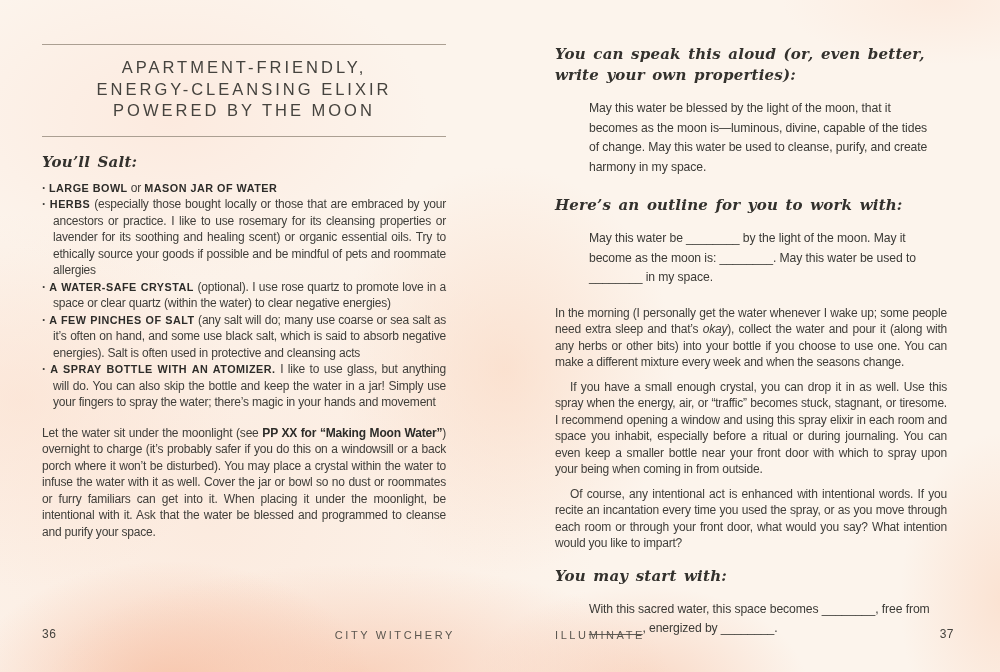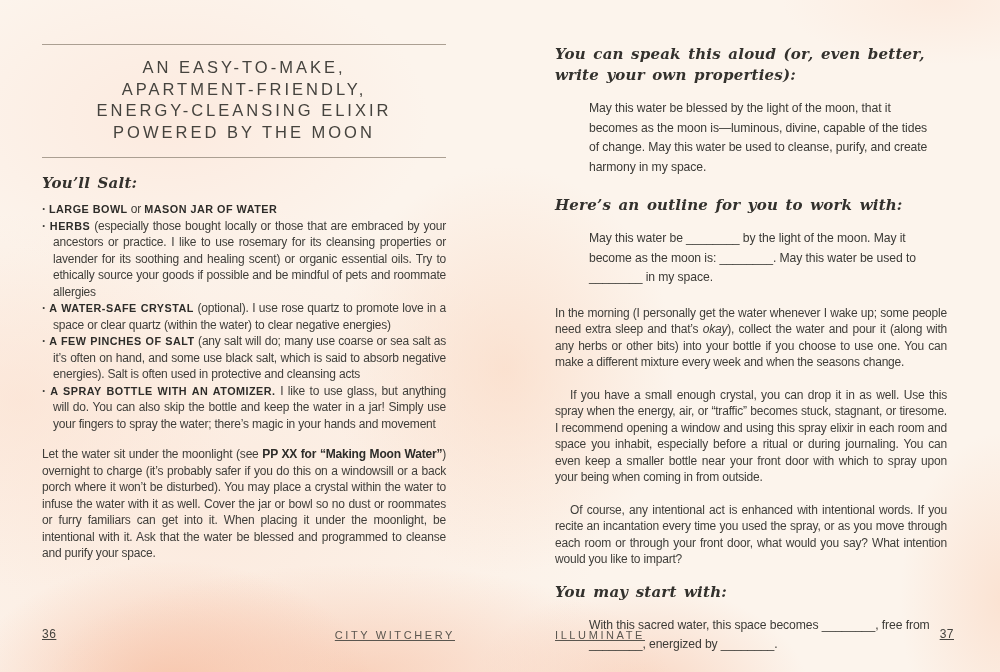--- a/index.html
+++ b/index.html
@@ -53,39 +53,38 @@
 
   .quote{
     margin:13px 8px 0 0;padding-left:34px;
     font-size:12.2px;line-height:19.5px;letter-spacing:-0.1px;
     color:#3b3a36;
   }
 
   .rp-heading-1{margin-top:44px;width:385px;}
   .rp-heading-2{margin-top:18px;}
   .rp-heading-3{margin-top:14px;}
-  .rp-para{margin-top:16px;}
+  .rp-para{margin-top:8px;}
   .rp-para-first{margin-top:17px;}
   .indented{text-indent:15px;}
 
-  .footer-item{position:absolute;color:#55514a;text-decoration:underline;}
+  .footer-item{position:absolute;color:#55514a;}
   .page-num{font-size:12px;letter-spacing:0.5px;color:#45433e;}
   .running-head{font-size:11px;letter-spacing:2.6px;color:#5a564f;}
   .fp-left-num{left:42px;top:627px;}
   .fp-left-head{right:545px;top:629px;}
   .fp-right-head{left:555px;top:629px;}
   .fp-right-num{right:46px;top:627px;}
 </style>
 </head>
 <body>
 
 <div class="page page-left">
   <hr class="rule rule-top">
   <h1 class="display-title">
-    <span>AN EASY-TO-MAKE,</span>
     <span>APARTMENT-FRIENDLY,</span>
     <span>ENERGY-CLEANSING ELIXIR</span>
     <span>POWERED BY THE MOON</span>
   </h1>
   <hr class="rule rule-under-title">
 
   <h2 class="script-heading needs-heading">You’ll Salt:</h2>
 
   <ul class="needs-list body-text">
     <li><span class="seg-b">LARGE BOWL</span><span> or </span><span class="seg-b">MASON JAR OF WATER</span></li>

